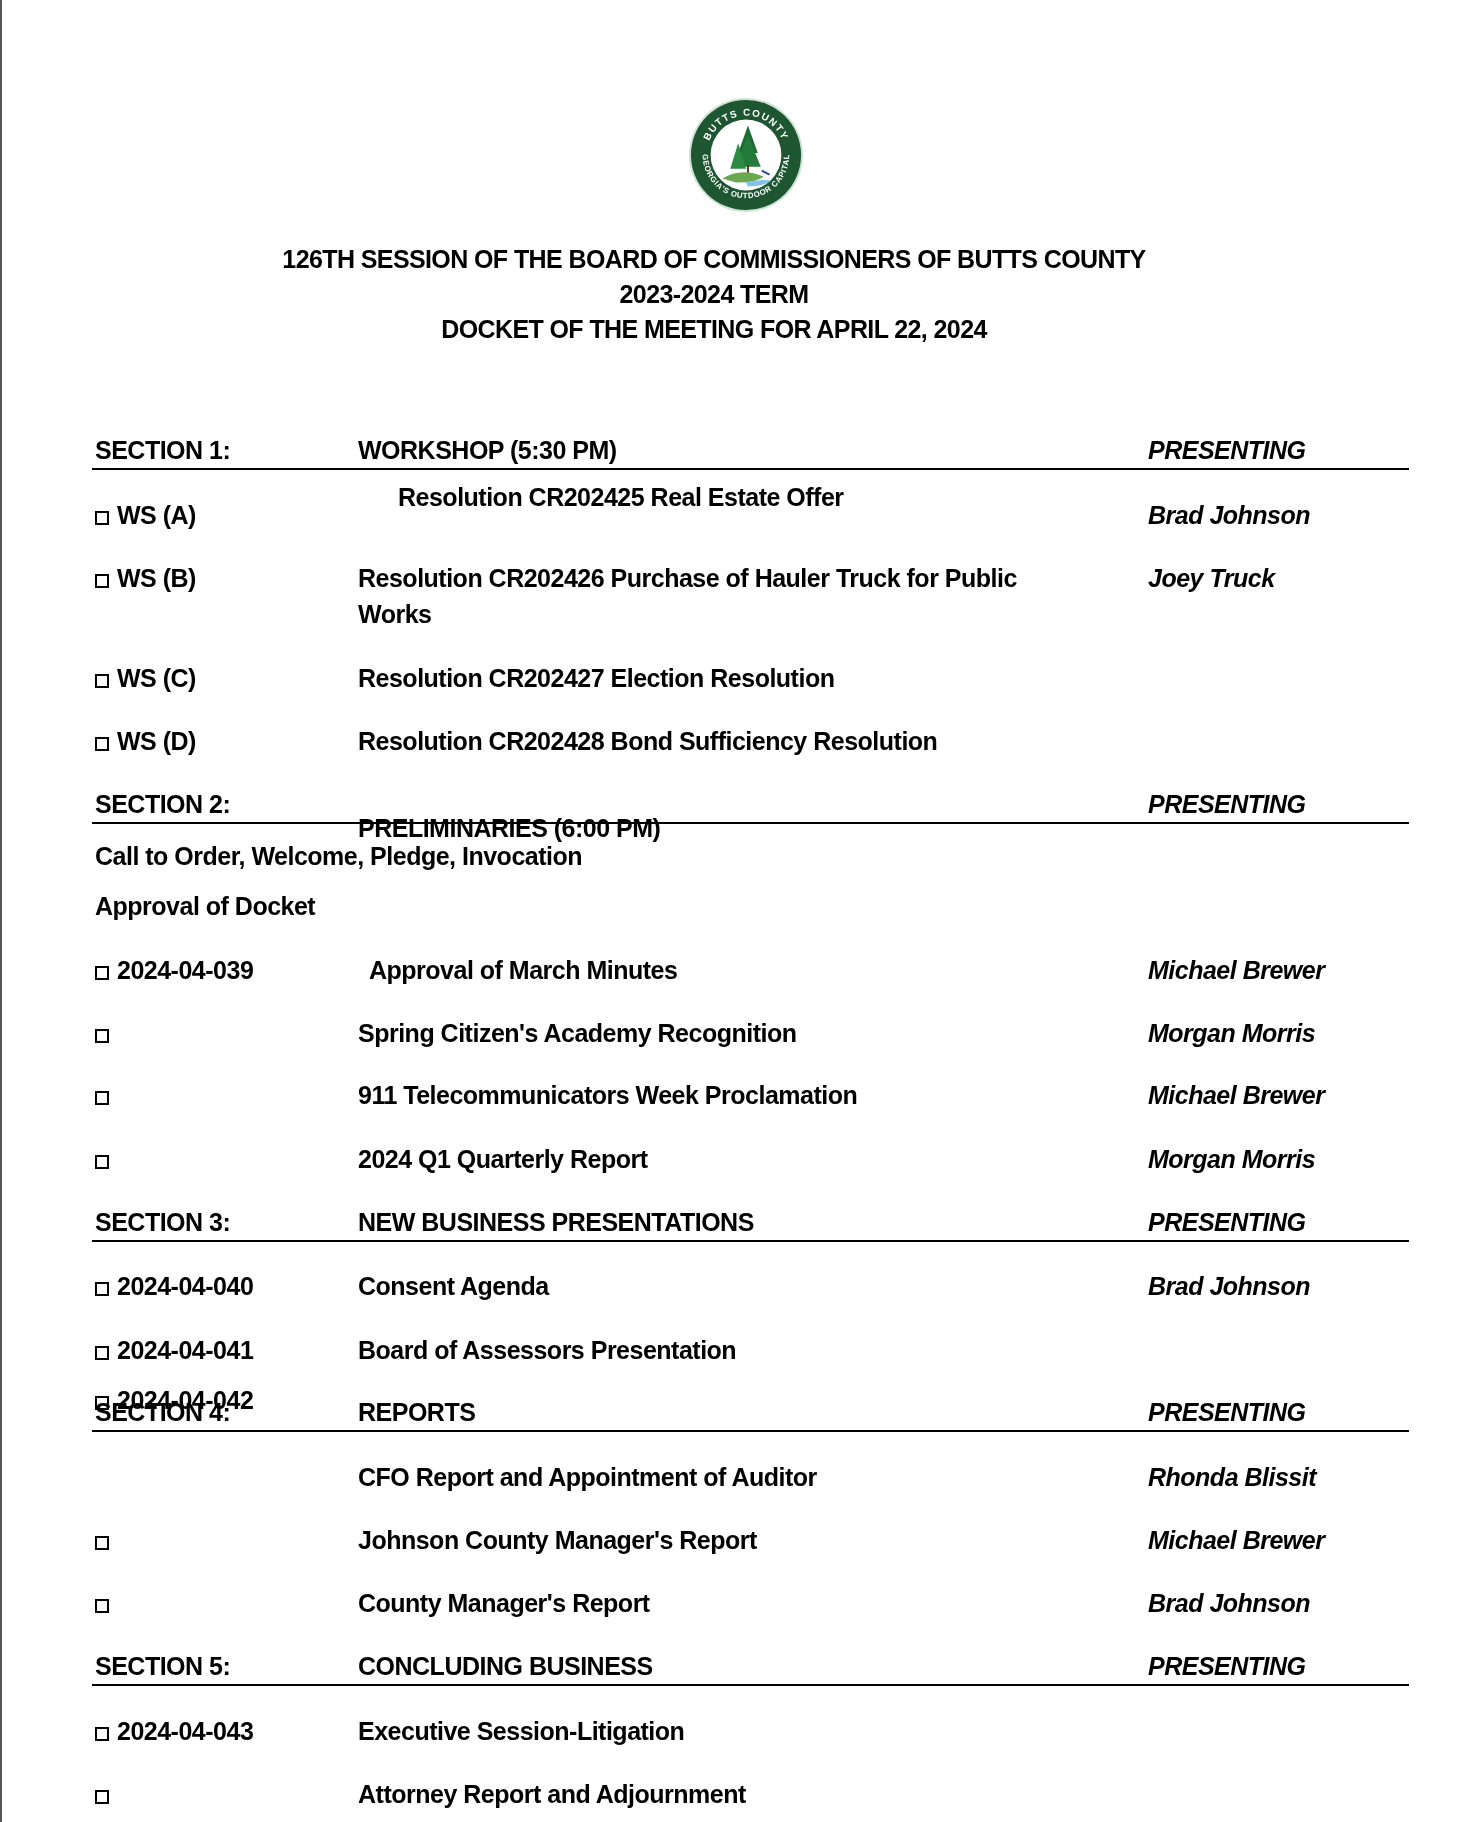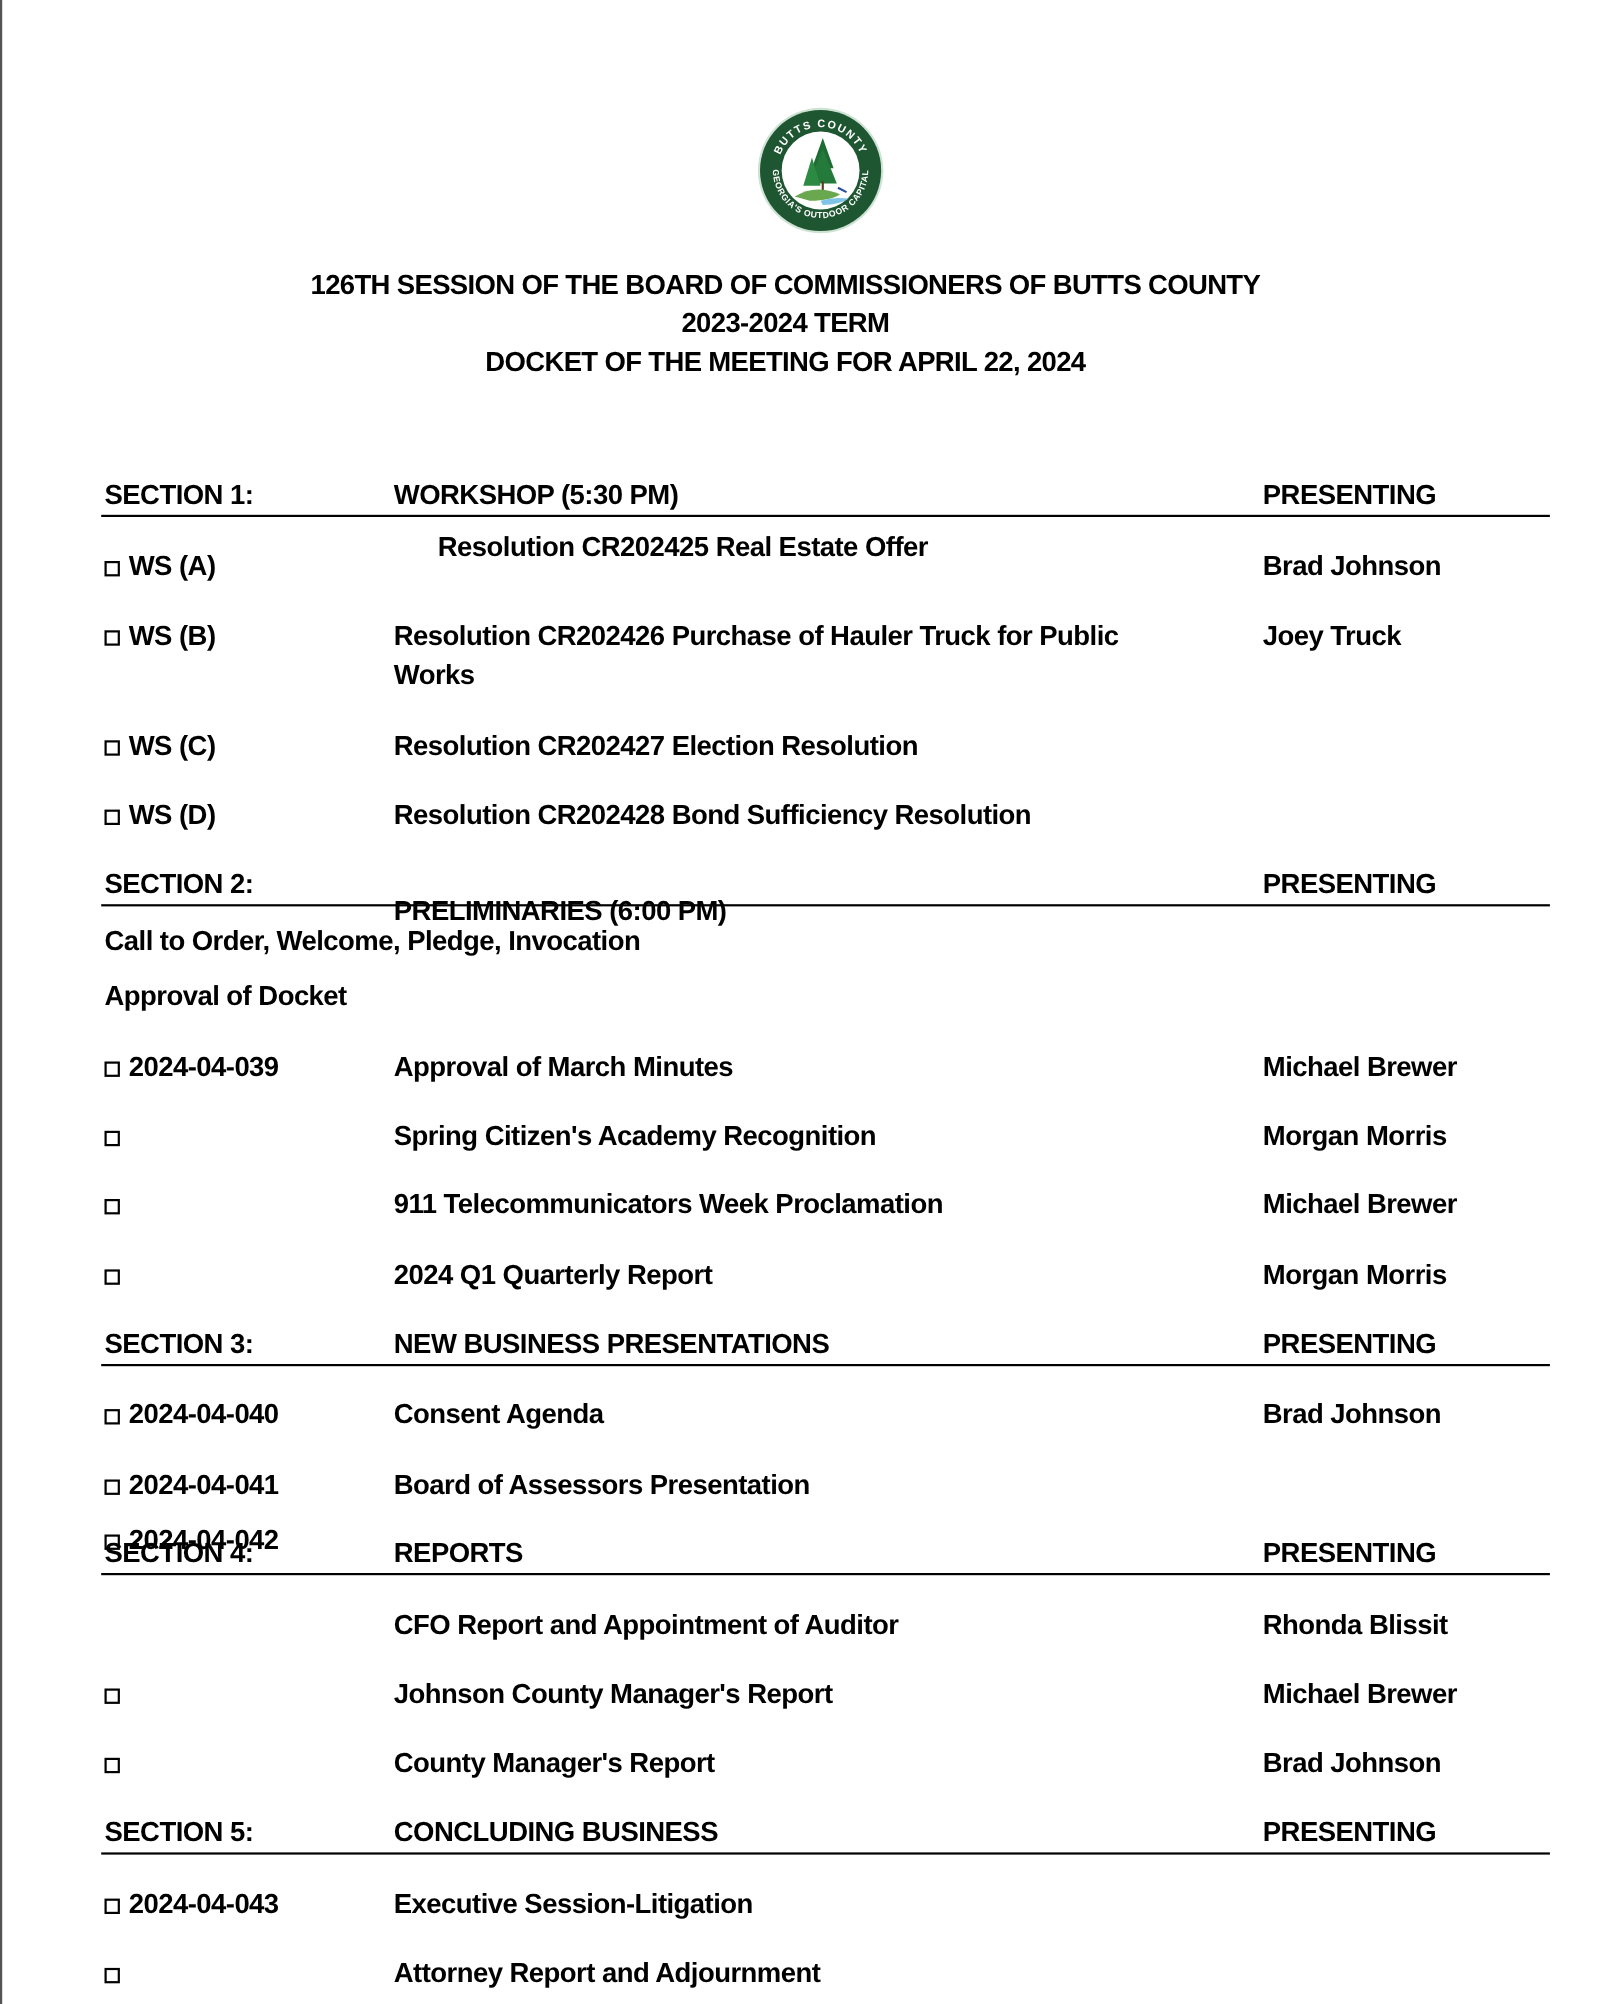--- a/index.html
+++ b/index.html
@@ -5,21 +5,21 @@
   html, body { margin: 0; padding: 0; background: #ffffff; }
   body { width: 1464px; height: 1822px; position: relative; overflow: hidden;
          font-family: "Liberation Sans", "DejaVu Sans", sans-serif; color: #000; }
   .leftbar { position: absolute; left: 0; top: 0; width: 2px; height: 1822px; background: #555; }
   .logo { position: absolute; left: 687px; top: 96px; width: 118px; height: 118px; }
   .title { position: absolute; left: 0; width: 1428px; text-align: center;
            font-weight: bold; font-size: 25px; letter-spacing: -0.6px; }
   .t { position: absolute; font-weight: bold; font-size: 25px; letter-spacing: -0.5px; white-space: nowrap; line-height: 30px; }
   .c1 { left: 95px; }
   .c2 { left: 358px; }
-  .c3 { left: 1148px; }
+  .c3 { left: 1148px; font-style: italic; }
   .rule { position: absolute; left: 92px; width: 1317px; height: 2px; background: #000; }
   .box { display: inline-block; width: 14px; height: 14px; border: 2px solid #000; box-sizing: border-box;
          vertical-align: -1px; margin-right: 8px; }
   .wrap { white-space: normal; width: 720px; line-height: 36px; }
 </style>
 </head>
 <body>
 
 <div class="leftbar"></div>
 
@@ -82,21 +82,21 @@
   <div class="t c1" style="top:789px;">SECTION 2:</div>
   <div class="t c2" style="top:789px;margin-top:24px;">PRELIMINARIES (6:00 PM)</div>
   <div class="t c3" style="top:789px;">PRESENTING</div>
   <div class="rule" style="top:822px;"></div>
 
   <div class="t c1" style="top:841px;">Call to Order, Welcome, Pledge, Invocation</div>
   <div class="t c1" style="top:891px;">Approval of Docket</div>
 
   <div>
     <div class="t c1" style="top:955px;"><span class="box"></span><span>2024-04-039</span></div>
-    <div class="t c2" style="top:955px;">Approval of March Minutes</div>
+    <div class="t c2" style="top:955px;margin-left:11px;">Approval of March Minutes</div>
     <div class="t c3" style="top:955px;">Michael Brewer</div>
   </div>
   <div>
     <div class="t c1" style="top:1018px;"><span class="box"></span></div>
     <div class="t c2" style="top:1018px;">Spring Citizen's Academy Recognition</div>
     <div class="t c3" style="top:1018px;">Morgan Morris</div>
   </div>
   <div>
     <div class="t c1" style="top:1080px;"><span class="box"></span></div>
     <div class="t c2" style="top:1080px;">911 Telecommunicators Week Proclamation</div>

